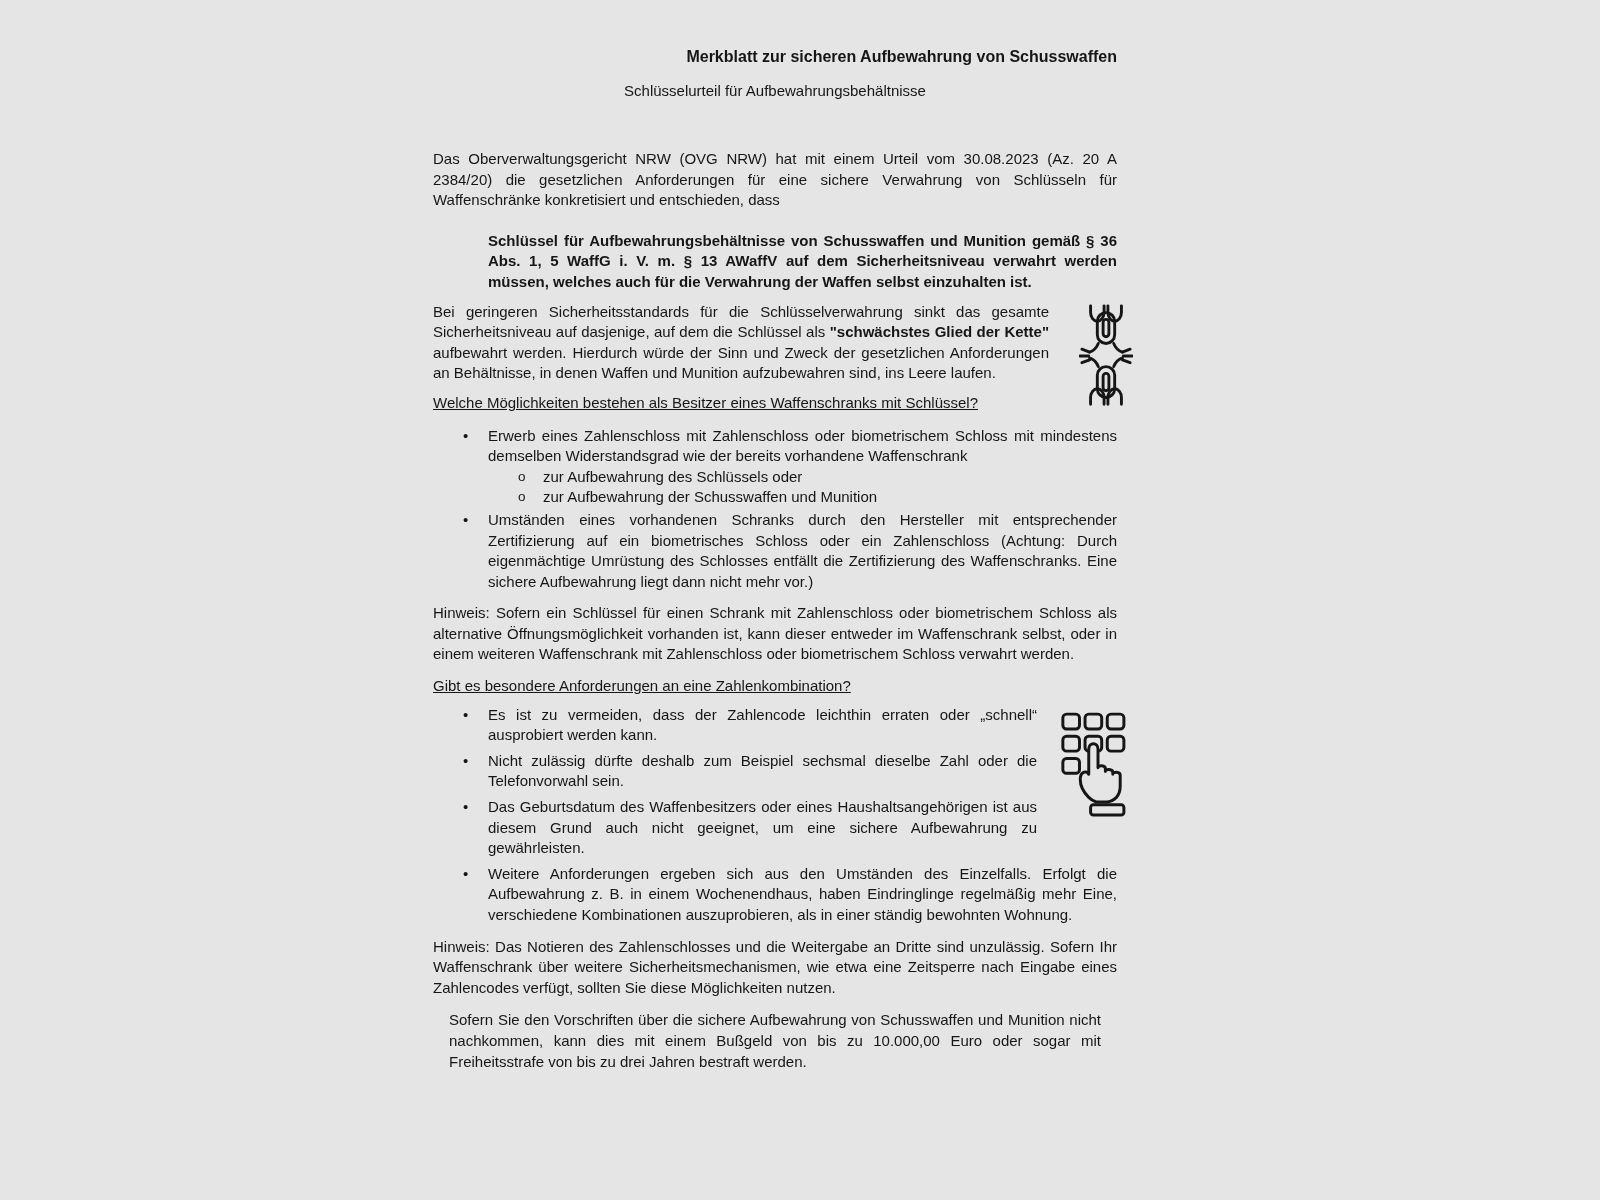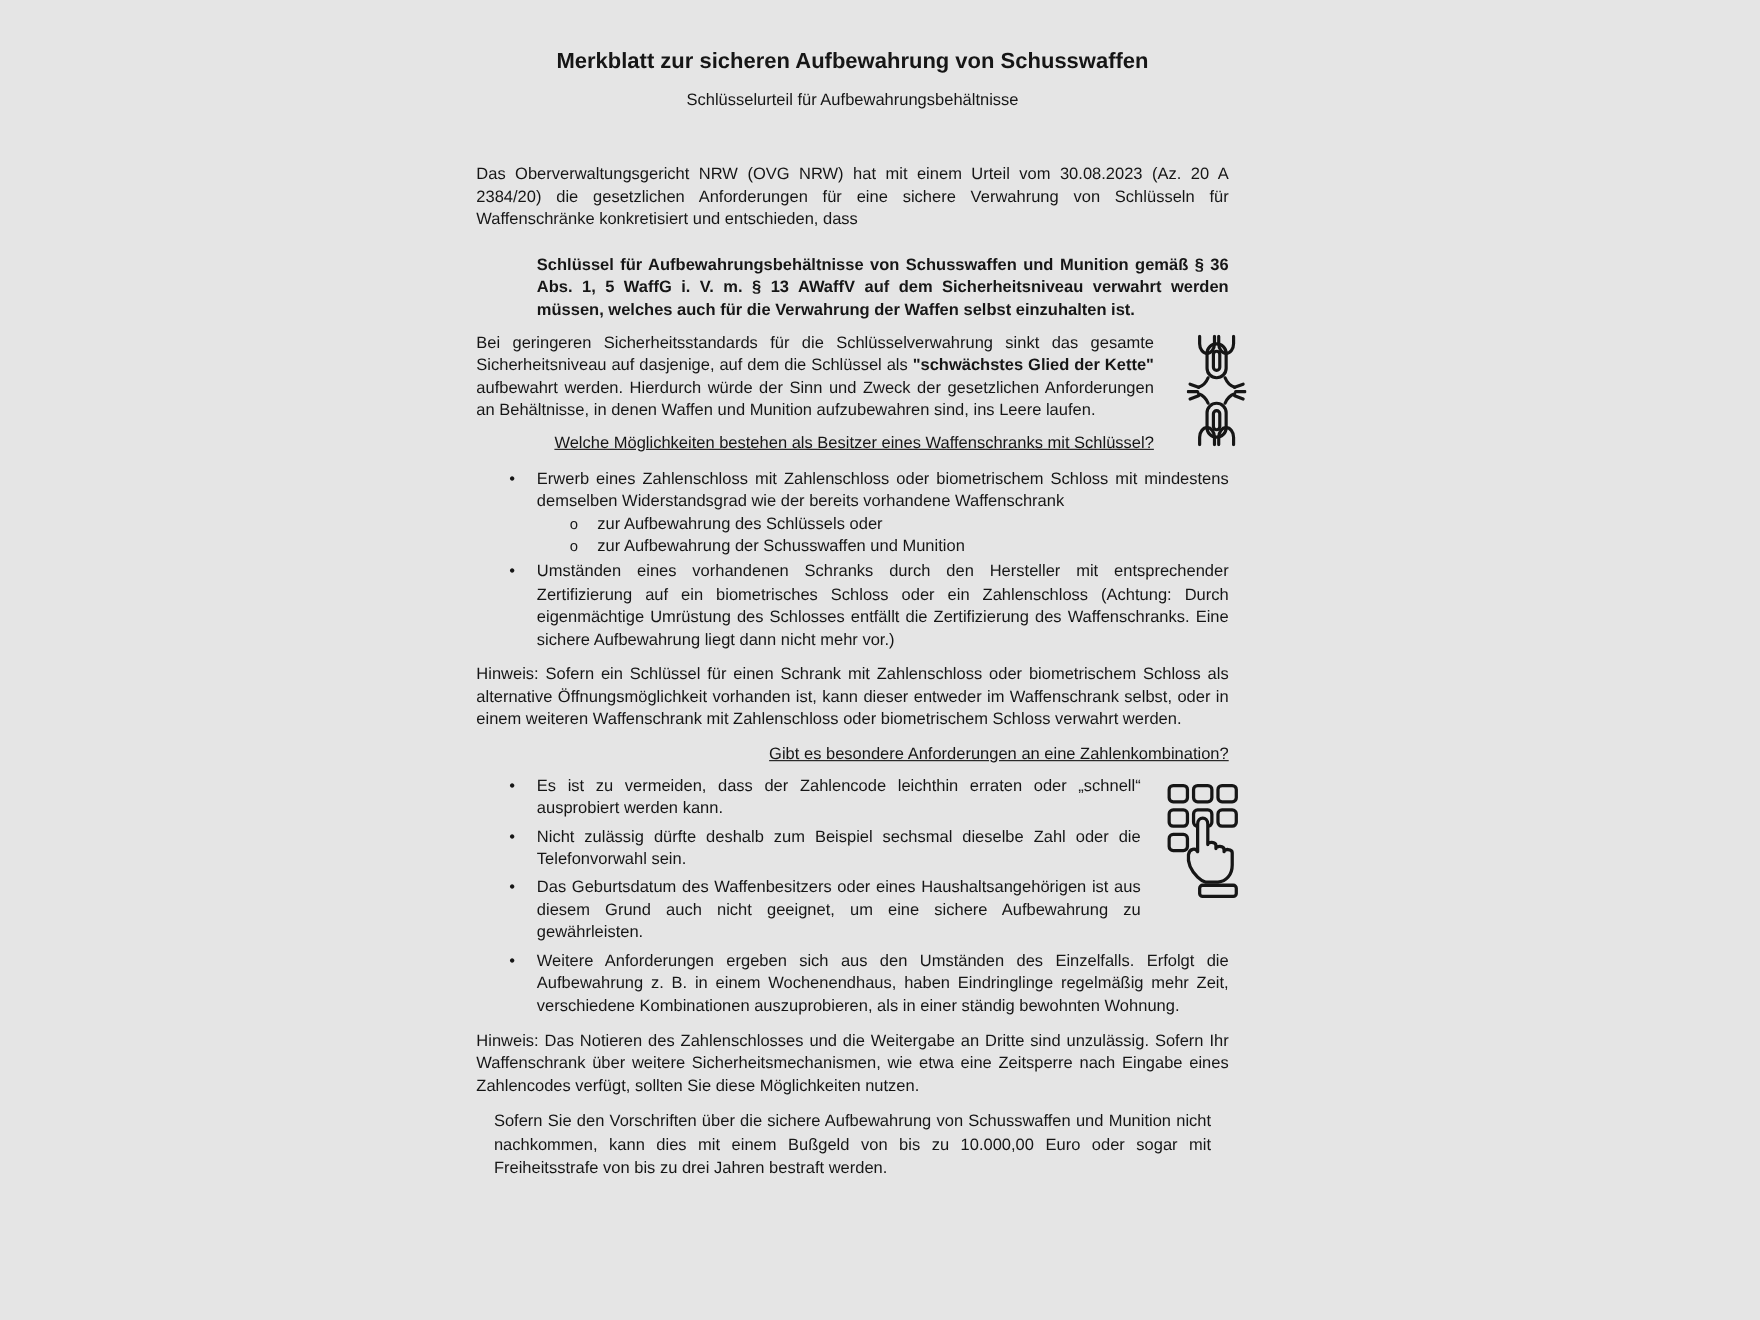--- a/index.html
+++ b/index.html
@@ -7,27 +7,27 @@
   body {
     width:1600px; height:1200px; position:relative; overflow:hidden;
     background:var(--page_bg);
     color:var(--ink);
     font-family:"Liberation Sans", sans-serif;
   }
   .content {
     position:absolute; left:433px; top:0; width:684px;
     font-size:15px; line-height:20.6px;
   }
-  .title   { font-size:20px; font-weight:bold; text-align:center; margin:47px 0 0; line-height:19px; }
+  .title   { font-size:16px; font-weight:bold; text-align:right; margin:47px 0 0; line-height:19px; }
   .subtitle{ font-size:15px; font-weight:normal; text-align:center; margin:15px 0 0; line-height:19px; }
   .para    { text-align:justify; }
   .intro   { margin:49px 0 0; }
   .ruling  { margin:20px 0 0; padding-left:55px; font-weight:bold; }
   .weakest { margin:9px 0 0; }
-  .heading { margin:9px 0 0; text-decoration:underline;text-align:right; }
+  .heading { margin:9px 0 0; text-decoration:underline; }
   .heading2{ margin:11px 0 0; }
   .list    { margin:12px 0 0; }
   .list2   { margin:8px 0 0; }
   .brow    { position:relative; padding-left:55px; text-align:justify; margin-top:2px; }
   .list2 .brow { margin-top:5px; }
   .brow.sub{ padding-left:110px; margin-top:0; }
   .marker  { position:absolute; left:30px; top:0; }
   .sub .marker { left:85px; font-size:13.5px; }
   .note    { margin:11px 0 0; text-align:justify; }
   .closing { margin:12px 16px 0; text-align:justify; }
@@ -127,21 +127,21 @@
     <div class="brow">
       <span class="marker">•</span>
       <span>Nicht zulässig dürfte deshalb zum Beispiel sechsmal dieselbe Zahl oder die Telefonvorwahl sein.</span>
     </div>
     <div class="brow">
       <span class="marker">•</span>
       <span>Das Geburtsdatum des Waffenbesitzers oder eines Haushaltsangehörigen ist aus diesem Grund auch nicht geeignet, um eine sichere Aufbewahrung zu gewährleisten.</span>
     </div>
     <div class="brow">
       <span class="marker">•</span>
-      <span>Weitere Anforderungen ergeben sich aus den Umständen des Einzelfalls. Erfolgt die Aufbewahrung z. B. in einem Wochenendhaus, haben Eindringlinge regelmäßig mehr Zeit, verschiedene Kombinationen auszuprobieren, als in einer ständig bewohnten Wohnung.</span>
+      <span>Weitere Anforderungen ergeben sich aus den Umständen des Einzelfalls. Erfolgt die Aufbewahrung z. B. in einem Wochenendhaus, haben Eindringlinge regelmäßig mehr Eine, verschiedene Kombinationen auszuprobieren, als in einer ständig bewohnten Wohnung.</span>
     </div>
   </div>
 
   <p class="note">
     <span class="uline">Hinweis:</span><span> Das Notieren des Zahlenschlosses und die Weitergabe an Dritte sind unzulässig. Sofern Ihr Waffenschrank über weitere Sicherheitsmechanismen, wie etwa eine Zeitsperre nach Eingabe eines Zahlencodes verfügt, sollten Sie diese Möglichkeiten nutzen.</span>
   </p>
 
   <p class="closing">Sofern Sie den Vorschriften über die sichere Aufbewahrung von Schusswaffen und Munition nicht nachkommen, kann dies mit einem Bußgeld von bis zu 10.000,00 Euro oder sogar mit Freiheitsstrafe von bis zu drei Jahren bestraft werden.</p>
 
 </div>

